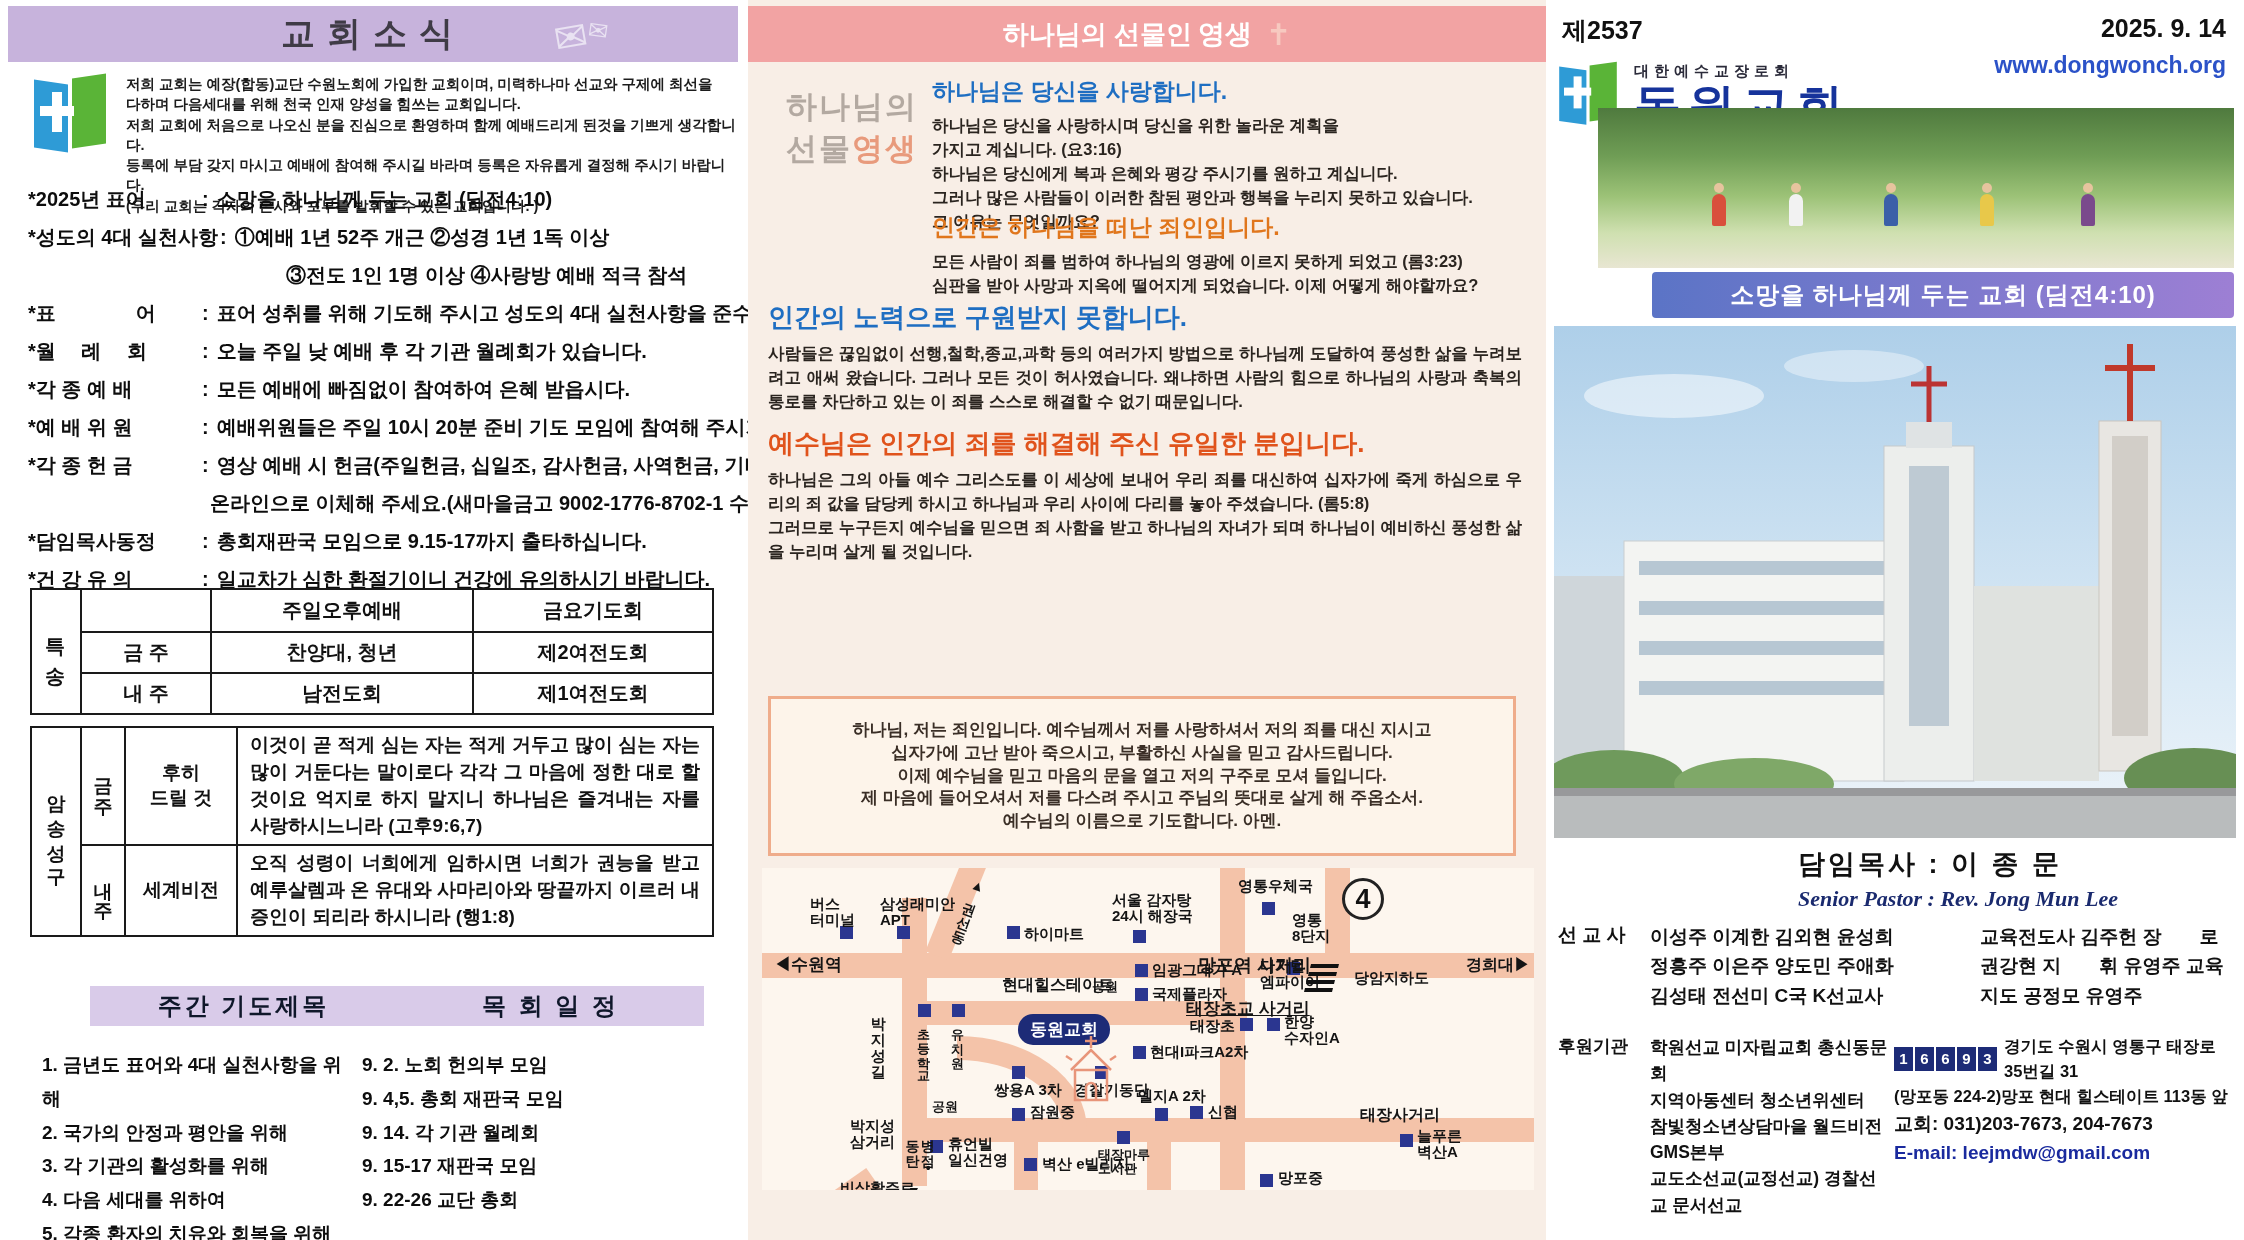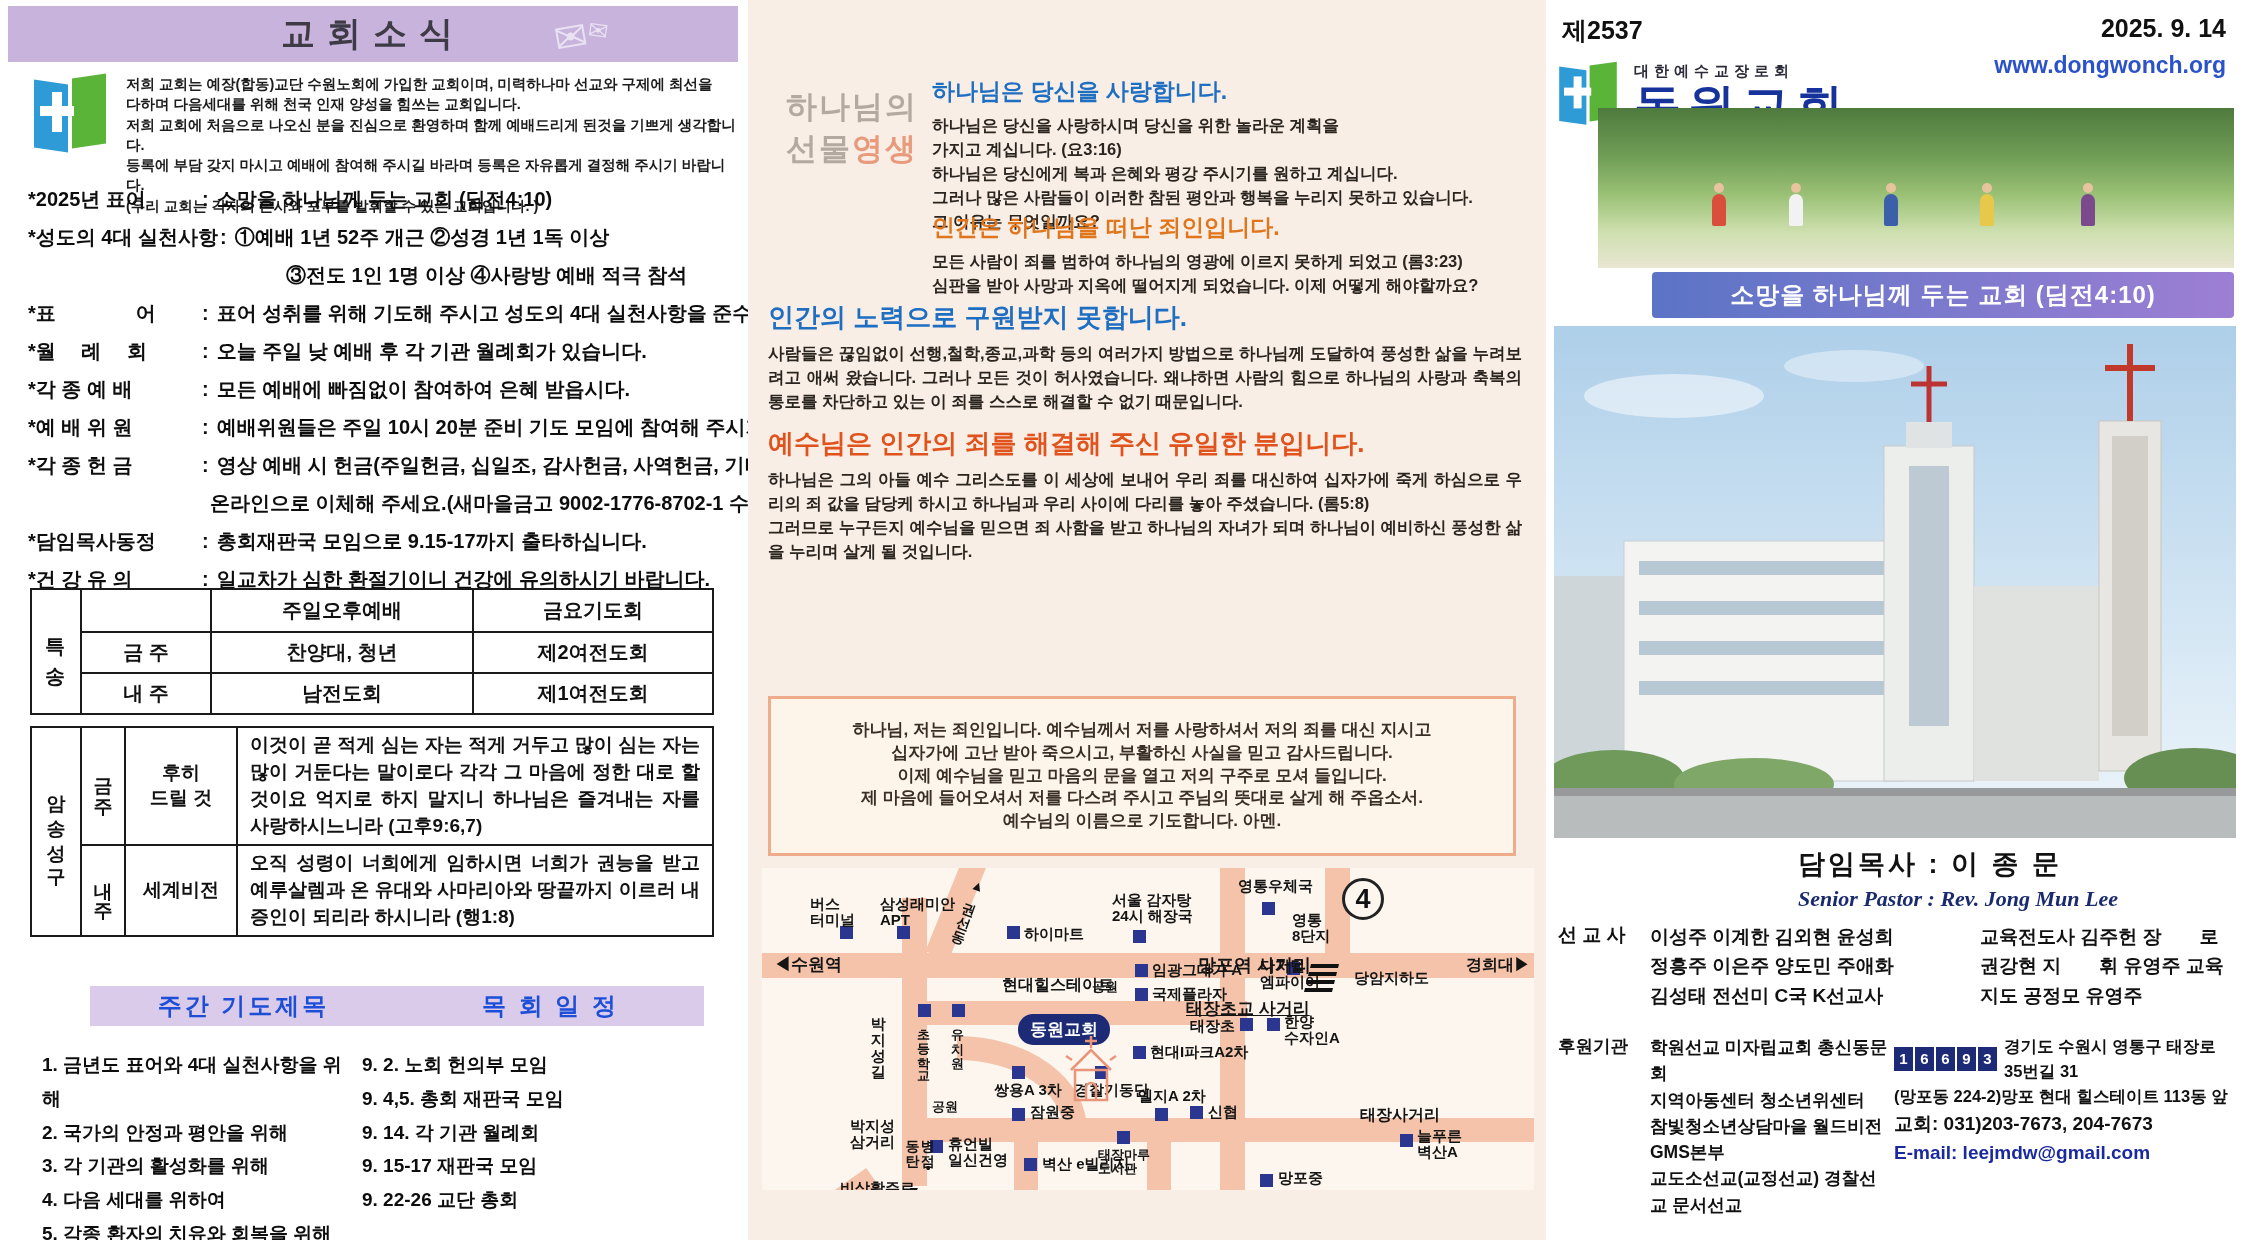--- a/index.html
+++ b/index.html
@@ -44,21 +44,21 @@
   .tbl2 .side { grid-row:1/3; border-top:none; border-left:none; writing-mode:vertical-rl; text-orientation:upright; letter-spacing:6px; }
   .tbl2 .r1 { border-top:none; }
   .tbl2 .week { writing-mode:vertical-rl; text-orientation:upright; letter-spacing:2px; }
   .tbl2 .ttl { white-space:pre-line; text-align:center; line-height:1.3; }
   .tbl2 .verse { display:block; padding:4px 12px; font-size:19px; font-weight:600; line-height:1.42;
                  text-align:justify; }
 
   .sub-band { position:absolute; left:90px; top:986px; width:614px; height:40px; background:#d9cbe9;
               display:flex; }
   .sub-band .half { flex:1; display:flex; align-items:center; justify-content:center;
-                    font-size:24px; font-weight:bold; color:#1d4ed8; letter-spacing:3px; }
+                    font-size:24px; font-weight:bold; color:#0f172a; letter-spacing:3px; }
 
   .plist { position:absolute; top:1048px; font-size:19px; font-weight:600; line-height:1.78; color:#0d0d0d; }
   .plist.p1 { left:42px; width:310px; }
   .plist.p2 { left:362px; width:360px; }
 
   
   .panel-mid { position:absolute; left:748px; top:0; width:798px; height:1240px; background:#f8eee6; }
   .mp-header { position:absolute; left:0; top:6px; width:798px; height:56px; background:#f2a3a3;
                display:flex; align-items:center; justify-content:center; color:#fff; }
   .mp-header .ta { font-size:26px; font-weight:600; }
@@ -237,20 +237,25 @@
 
       <div>9. 2. 노회 헌의부 모임</div>
       <div>9. 4,5. 총회 재판국 모임</div>
       <div>9. 14. 각 기관 월례회</div>
       <div>9. 15-17 재판국 모임</div>
       <div>9. 22-26 교단 총회</div>
     </div>
 </div>
 
 <div class="panel-mid">
+  <div class="mp-header">
+    <span class="ta">하나님의 선물인</span>
+    <span class="tb">영생</span>
+    <span class="cross">✝</span>
+  </div>
 
   <div class="brand">
     <div>하나님의</div>
     <div><span>선물</span><span class="salmon">영생</span></div>
   </div>
 
   <div class="sec s1 hd-blue">
     <h3>하나님은 당신을 사랑합니다.</h3>
     <p>하나님은 당신을 사랑하시며 당신을 위한 놀라운 계획을
 가지고 계십니다. (요3:16)

